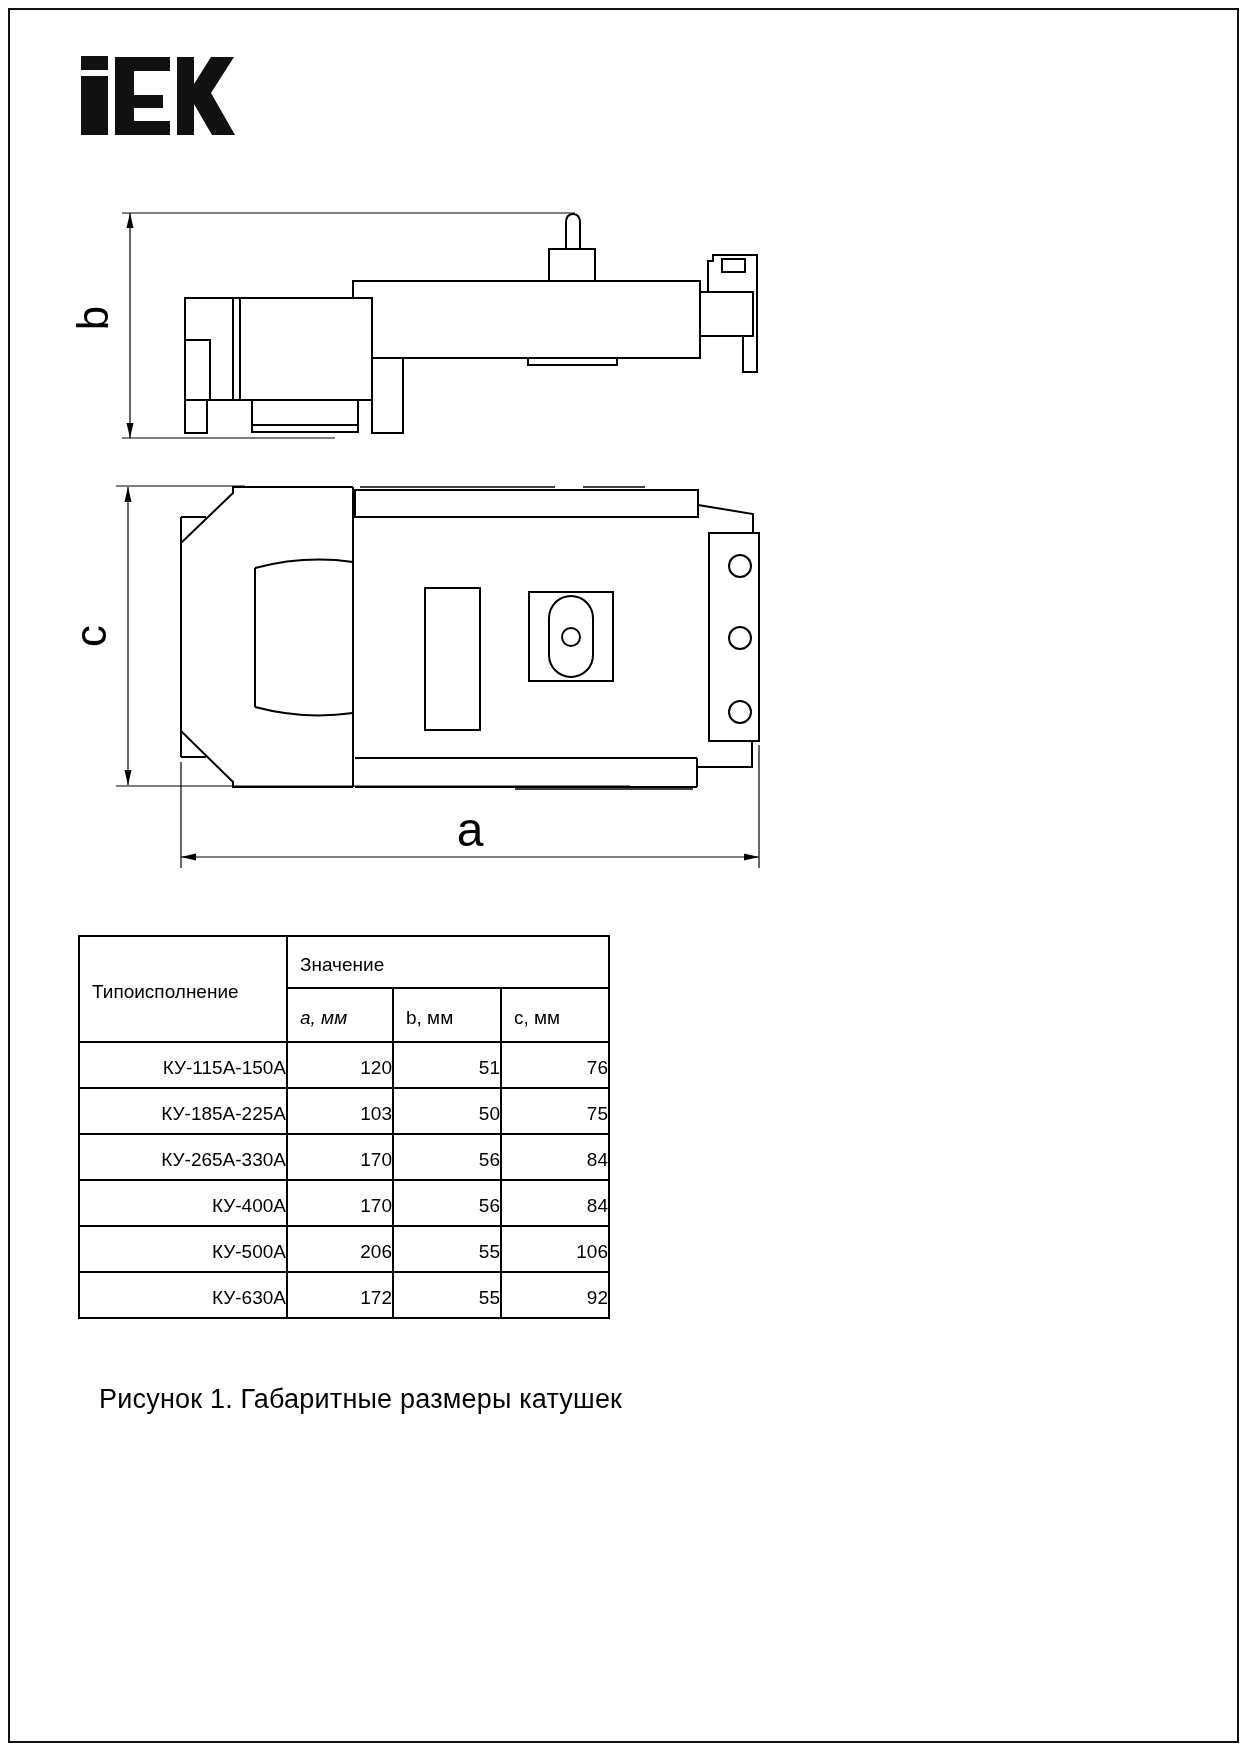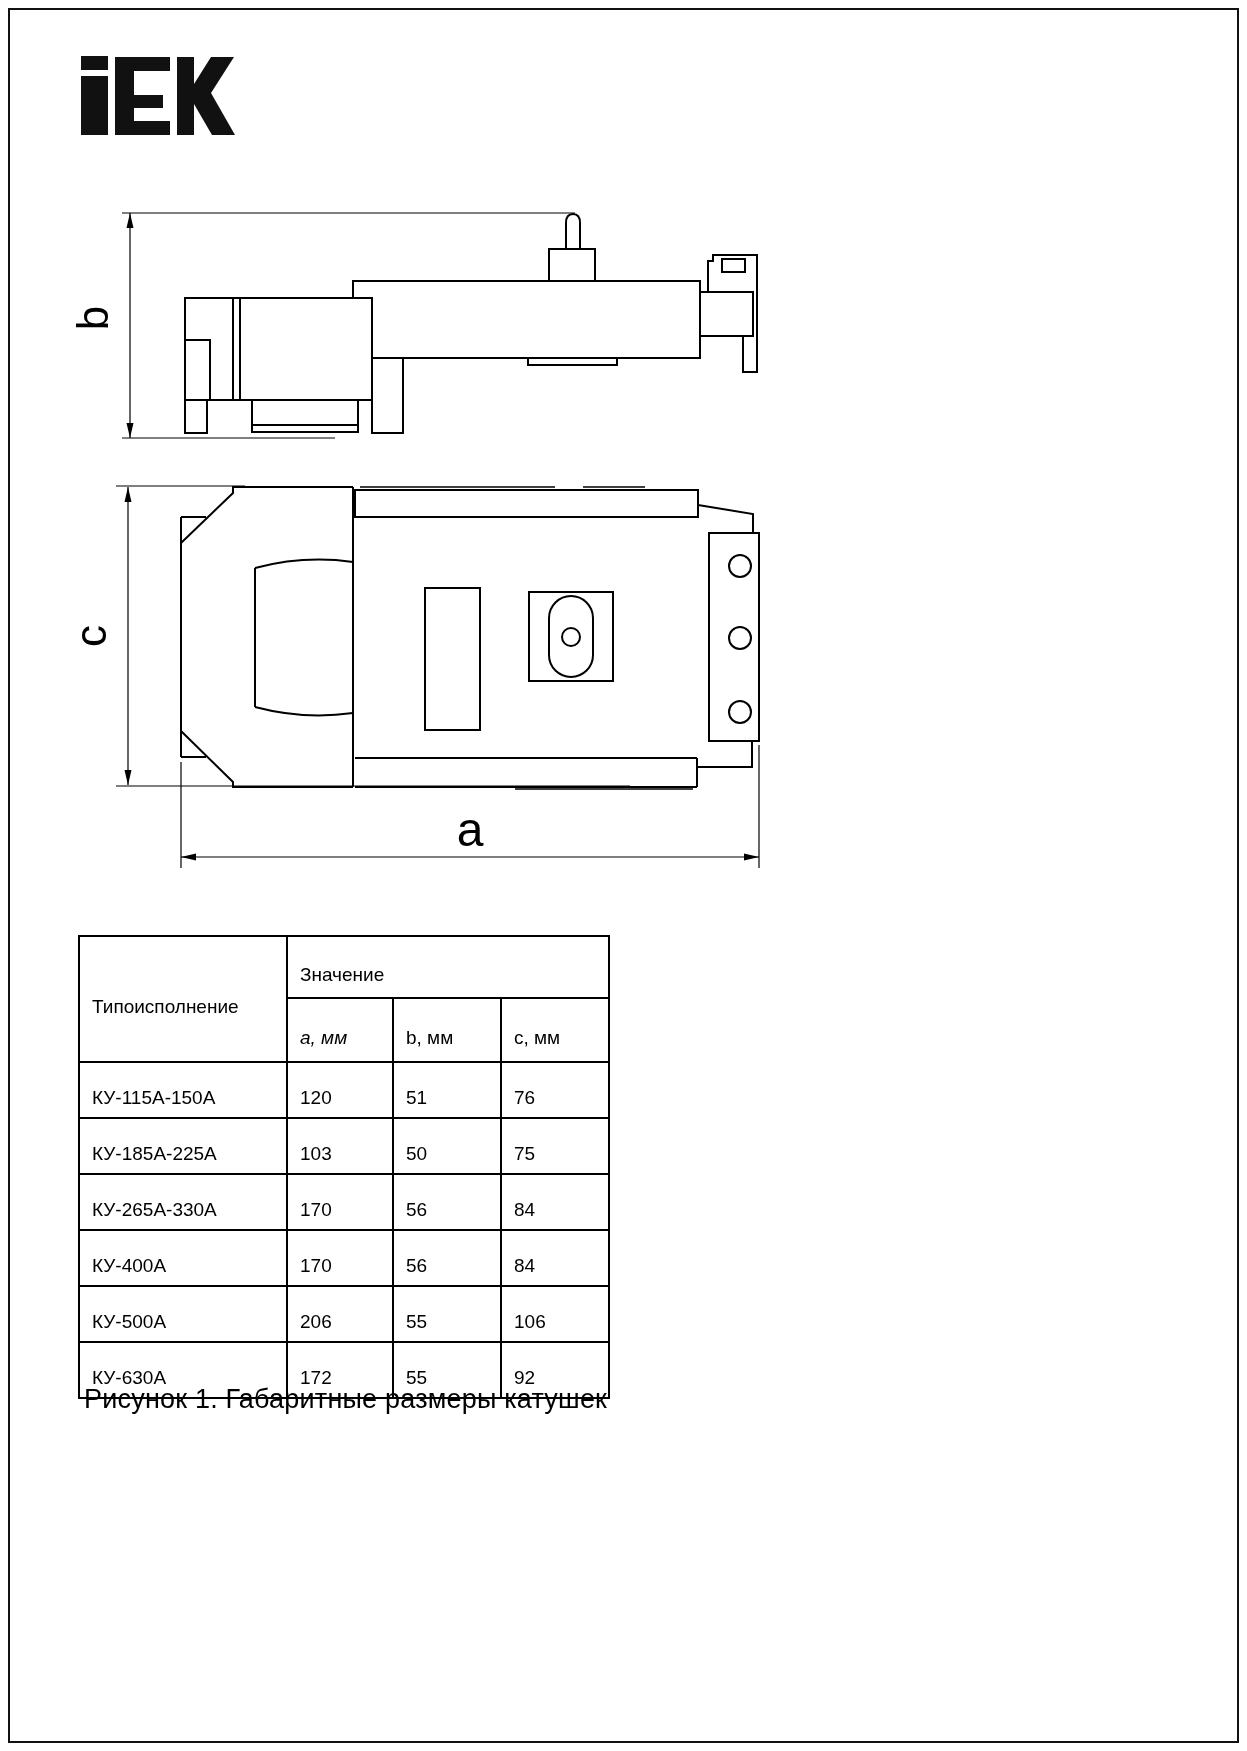--- a/index.html
+++ b/index.html
@@ -22,32 +22,32 @@
   .dims-table{
     position:absolute;left:78px;top:935px;
     border-collapse:collapse;
     font-size:19px;
     table-layout:fixed;
   }
   .dims-table th,.dims-table td{
     border:2px solid #000;
     font-weight:normal;
     text-align:left;
-    padding:16px 0 0 12px;
+    padding:6px 0 0 12px;
     background:#fff;
   }
   .dims-table thead tr.h1 th{height:44px;}
   .dims-table thead tr.h2 th{height:46px;}
-  .dims-table tbody td{height:38px;}
+  .dims-table tbody td{height:38px;text-align:right;}
   .col-type{width:194px;margin-left:24px;}
   .col-a{width:92px;font-style:italic;}
   .col-b{width:94px;}
   .col-c{width:94px;}
   .caption{
-    position:absolute;left:84px;top:1384px;
+    position:absolute;left:99px;top:1384px;
     font-size:27px;
     letter-spacing:0.2px;
   }
 </style>
 </head>
 <body>
 
 <div class="page">
   <div class="frame"></div>
 

